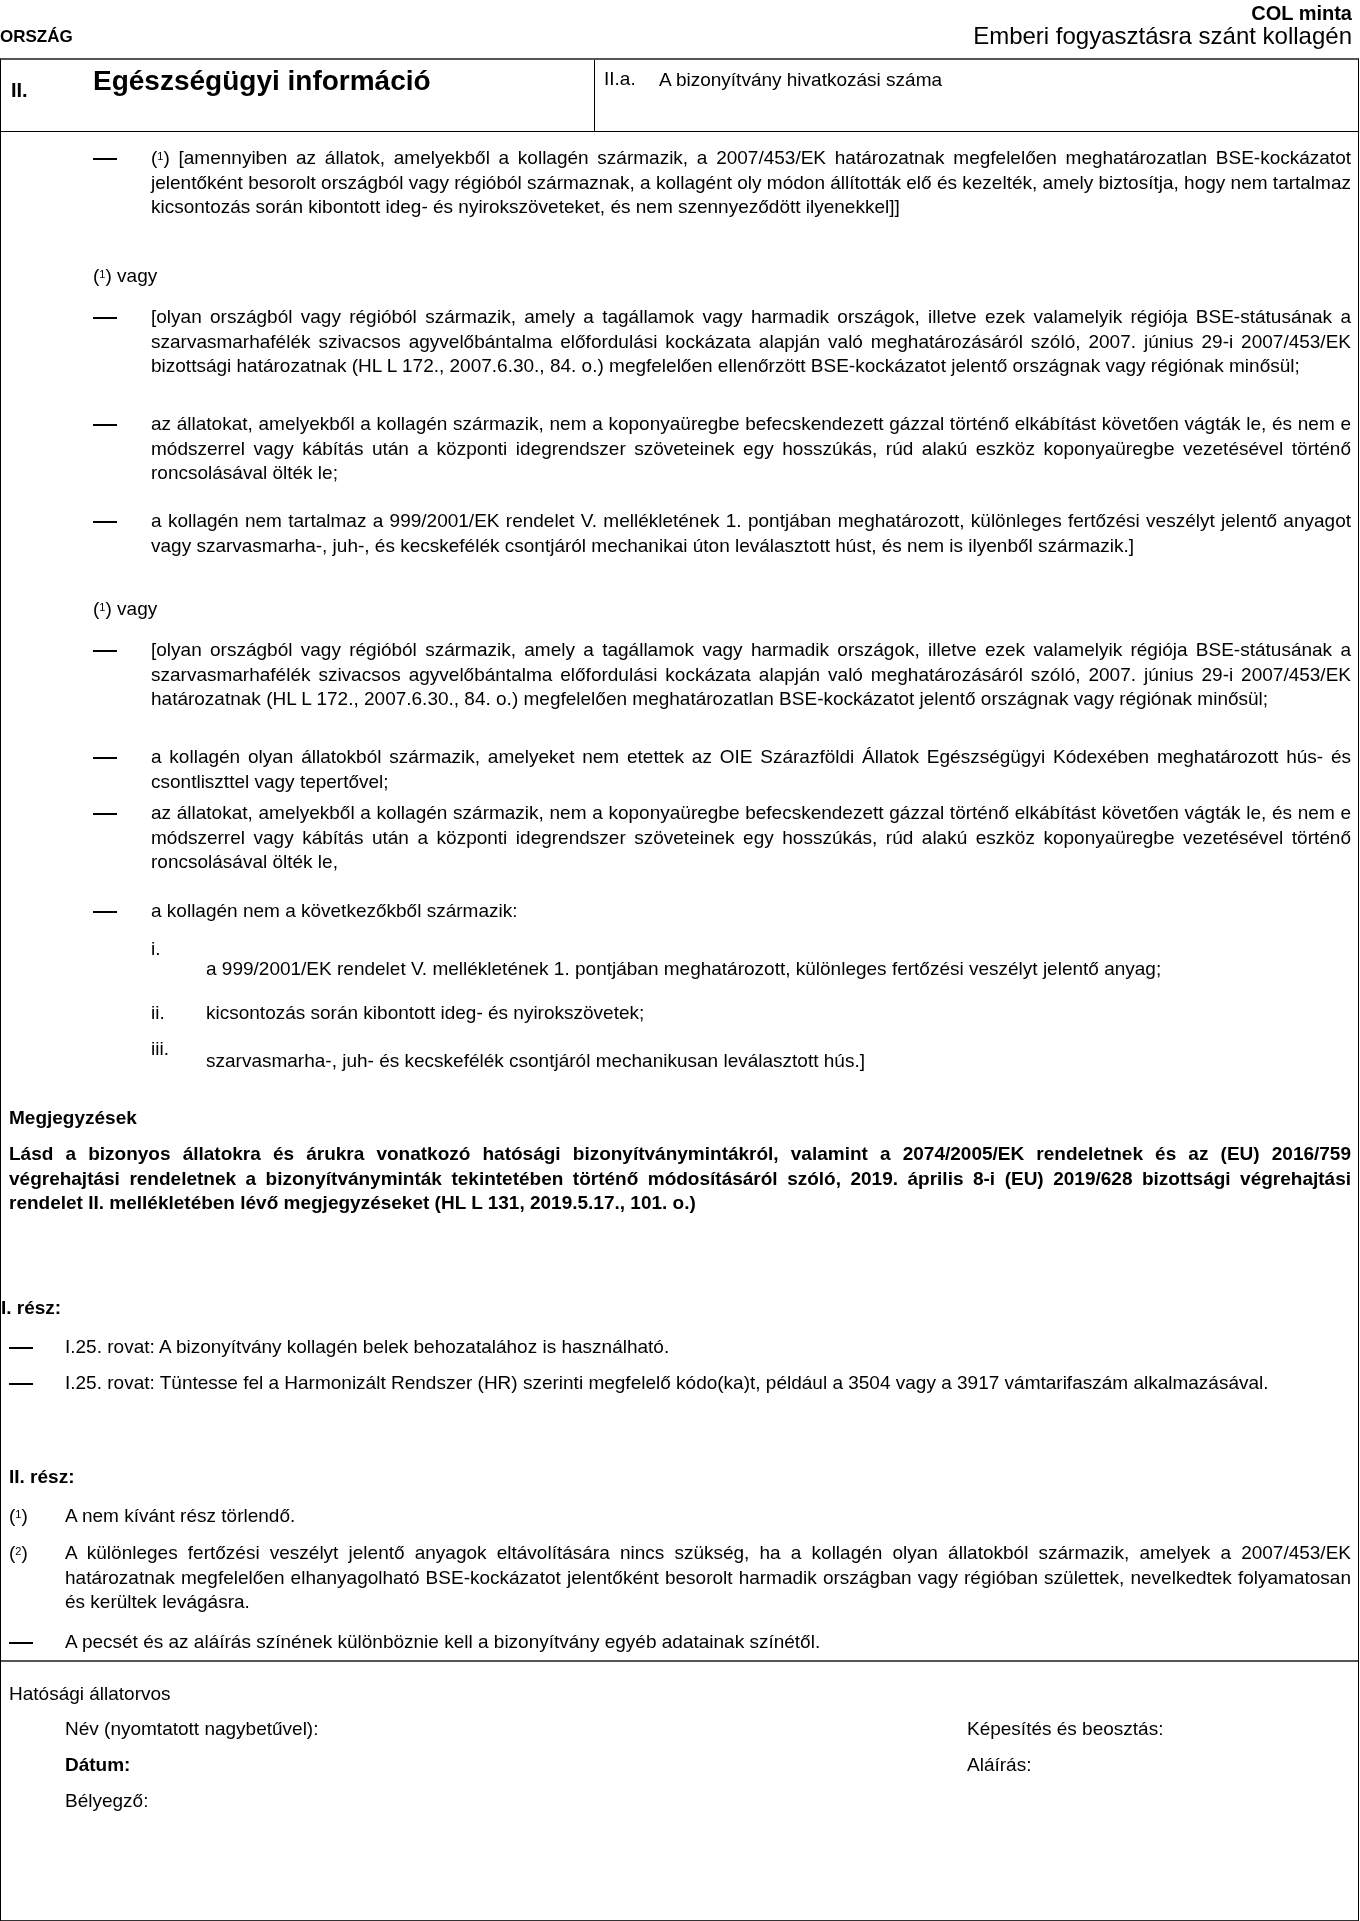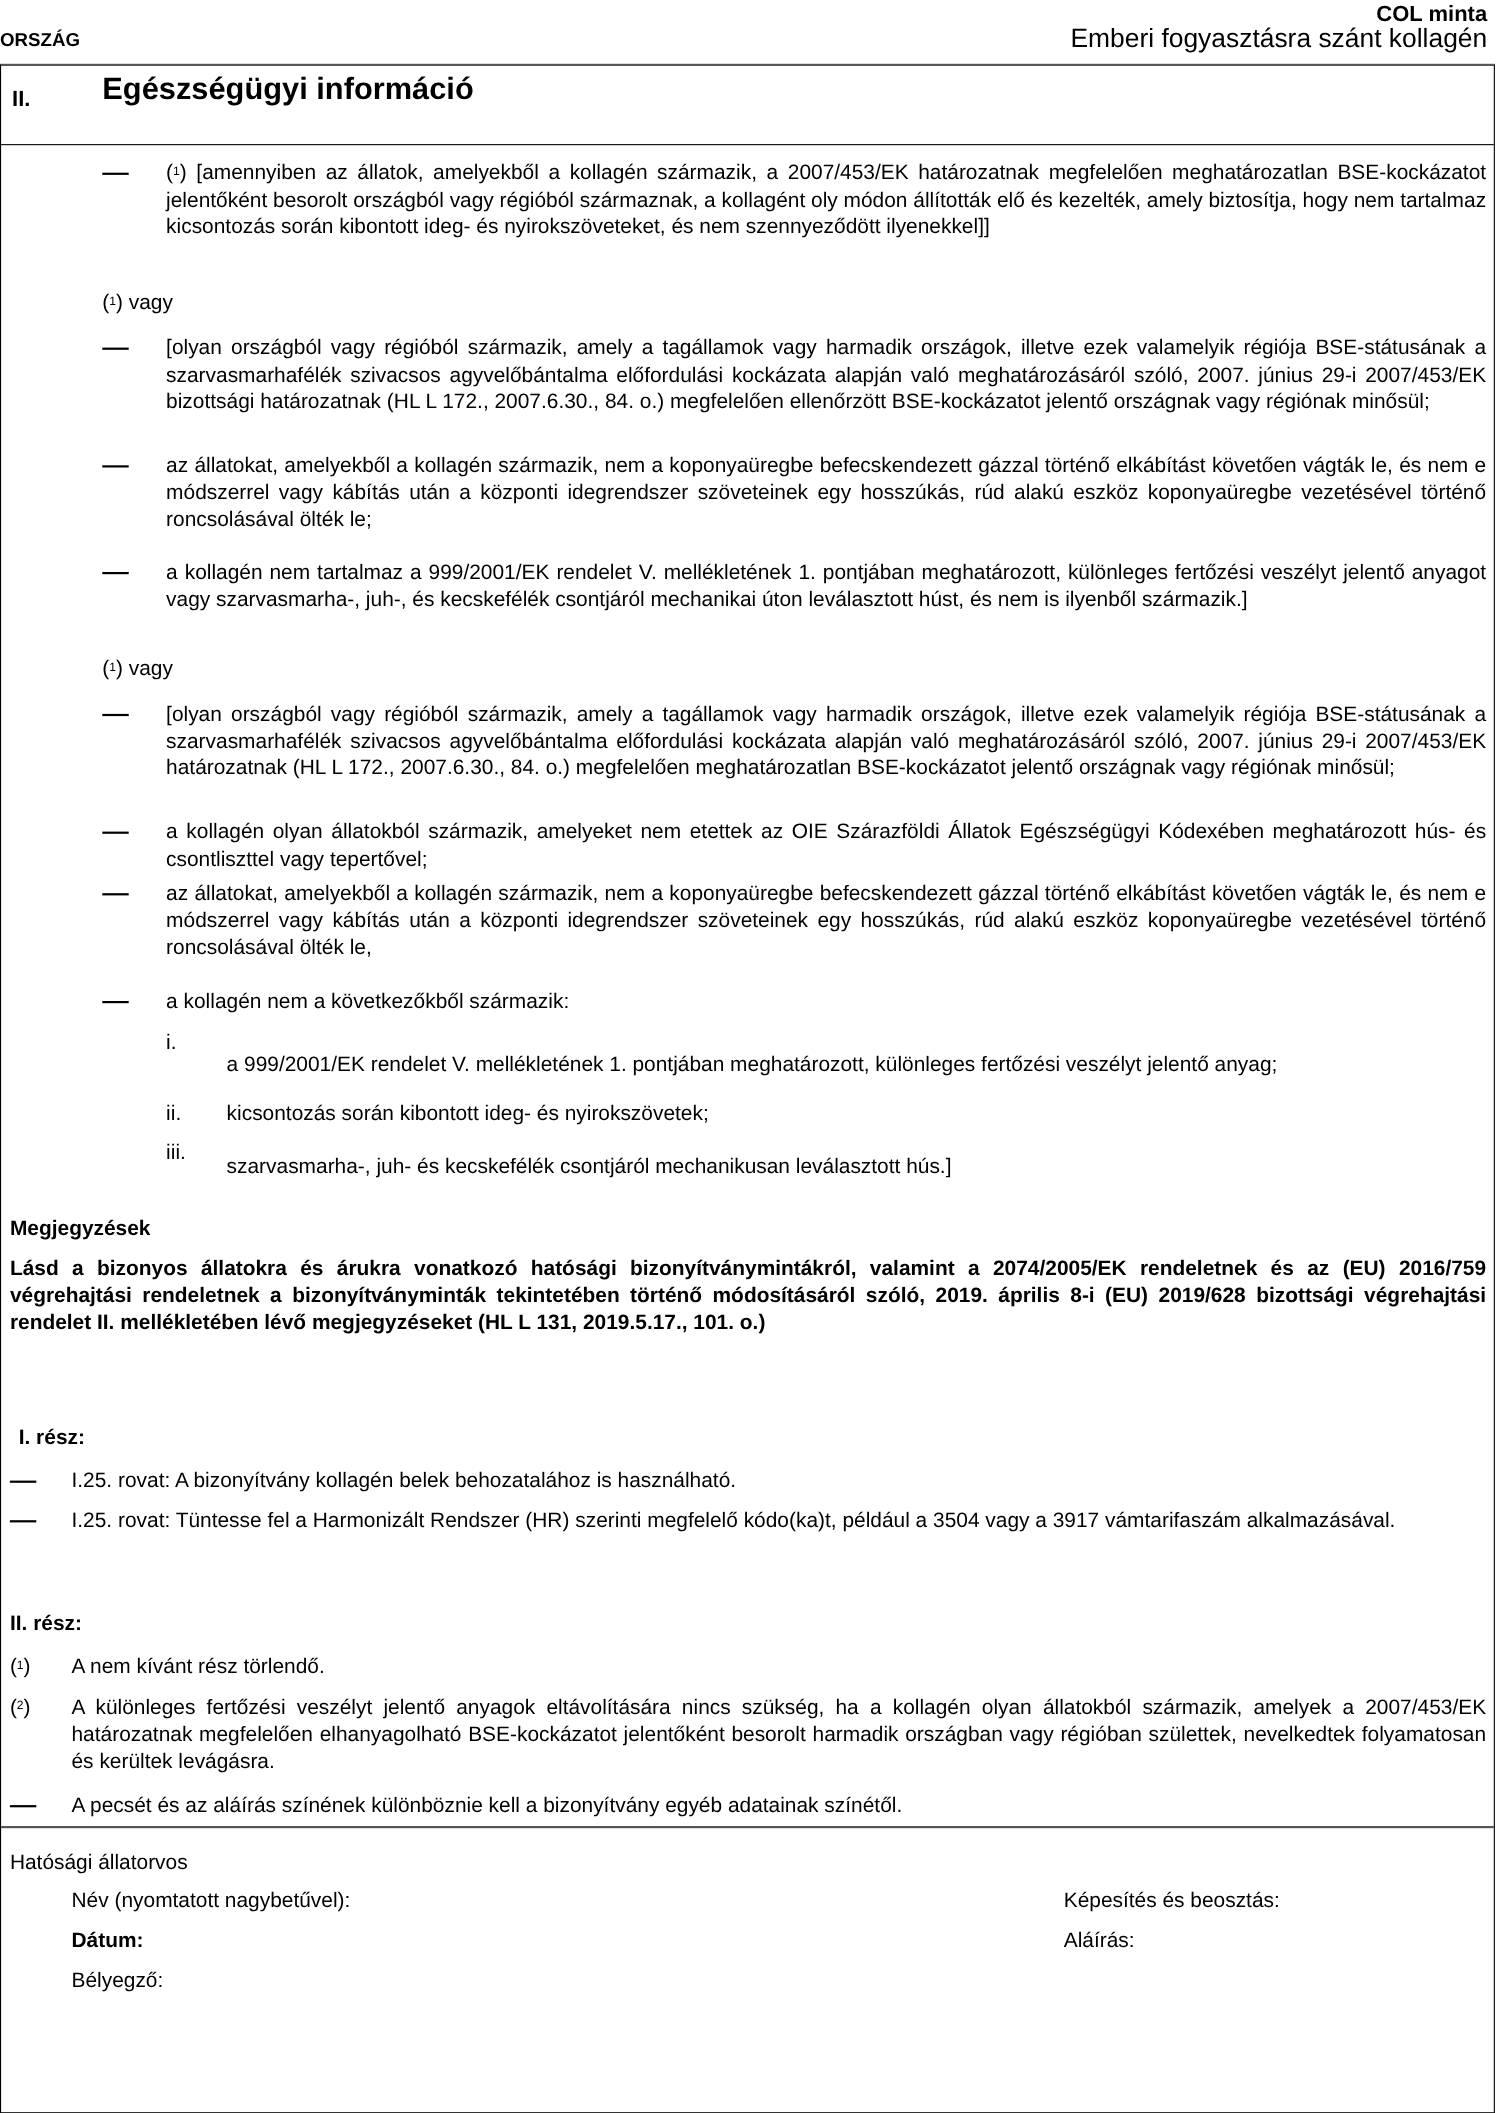--- a/index.html
+++ b/index.html
@@ -52,20 +52,24 @@
 <body>
 
 <div class="hdr-top-right">COL minta</div>
 <div class="hdr-country">ORSZÁG</div>
 <div class="hdr-subtitle">Emberi fogyasztásra szánt kollagén</div>
 
 <div class="frame">
   <div class="head-row">
     <span class="cell-II">II.</span>
     <span class="cell-title">Egészségügyi információ</span>
+    <div class="cell-a">
+      <span class="num">II.a.</span>
+      <span class="txt">A bizonyítvány hivatkozási száma</span>
+    </div>
   </div>
 
   <div class="content">
 
     <span class="dash" style="left:92px; top:86px;"></span>
     <div class="p" style="left:150px; top:86px; width:1200px;">(<sup>1</sup>) <span>[amennyiben az állatok, amelyekből a kollagén származik, a 2007/453/EK határozatnak megfelelően meghatározatlan BSE-kockázatot jelentőként besorolt országból vagy régióból származnak, a kollagént oly módon állították elő és kezelték, amely biztosítja, hogy nem tartalmaz kicsontozás során kibontott ideg- és nyirokszöveteket, és nem szennyeződött ilyenekkel]]</span></div>
 
     <div class="p" style="left:92px; top:204px;">(<sup>1</sup>) <span>vagy</span></div>
 
     <span class="dash" style="left:92px; top:245px;"></span>
@@ -94,21 +98,21 @@
     <div class="p" style="left:150px; top:877px;">i.</div>
     <div class="p" style="left:205px; top:877px; width:1145px;margin-top:20px;">a 999/2001/EK rendelet V. mellékletének 1. pontjában meghatározott, különleges fertőzési veszélyt jelentő anyag;</div>
     <div class="p" style="left:150px; top:941px;">ii.</div>
     <div class="p" style="left:205px; top:941px; width:1145px;">kicsontozás során kibontott ideg- és nyirokszövetek;</div>
     <div class="p" style="left:150px; top:977px;">iii.</div>
     <div class="p" style="left:205px; top:977px; width:1145px;margin-top:12px;">szarvasmarha-, juh- és kecskefélék csontjáról mechanikusan leválasztott hús.]</div>
 
     <div class="p bold" style="left:8px; top:1046px;">Megjegyzések</div>
     <div class="p bold" style="left:8px; top:1082px; width:1342px;">Lásd a bizonyos állatokra és árukra vonatkozó hatósági bizonyítványmintákról, valamint a 2074/2005/EK rendeletnek és az (EU) 2016/759 végrehajtási rendeletnek a bizonyítványminták tekintetében történő módosításáról szóló, 2019. április 8-i (EU) 2019/628 bizottsági végrehajtási rendelet II. mellékletében lévő megjegyzéseket (HL L 131, 2019.5.17., 101. o.)</div>
 
-    <div class="p bold" style="left:16px; top:1236px;">I. rész:</div>
+    <div class="p bold" style="left:0; top:1236px;">I. rész:</div>
     <span class="dash" style="left:8px; top:1275px;"></span>
     <div class="p" style="left:64px; top:1275px; width:1286px;">I.25. rovat: A bizonyítvány kollagén belek behozatalához is használható.</div>
     <span class="dash" style="left:8px; top:1311px;"></span>
     <div class="p" style="left:64px; top:1311px; width:1286px;">I.25. rovat: Tüntesse fel a Harmonizált Rendszer (HR) szerinti megfelelő kódo(ka)t, például a 3504 vagy a 3917 vámtarifaszám alkalmazásával.</div>
 
     <div class="p bold" style="left:8px; top:1405px;">II. rész:</div>
     <div class="p" style="left:8px; top:1444px;">(<sup>1</sup>)</div>
     <div class="p" style="left:64px; top:1444px; width:1286px;">A nem kívánt rész törlendő.</div>
     <div class="p" style="left:8px; top:1481px;">(<sup>2</sup>)</div>
     <div class="p" style="left:64px; top:1481px; width:1286px;">A különleges fertőzési veszélyt jelentő anyagok eltávolítására nincs szükség, ha a kollagén olyan állatokból származik, amelyek a 2007/453/EK határozatnak megfelelően elhanyagolható BSE-kockázatot jelentőként besorolt harmadik országban vagy régióban születtek, nevelkedtek folyamatosan és kerültek levágásra.</div>

